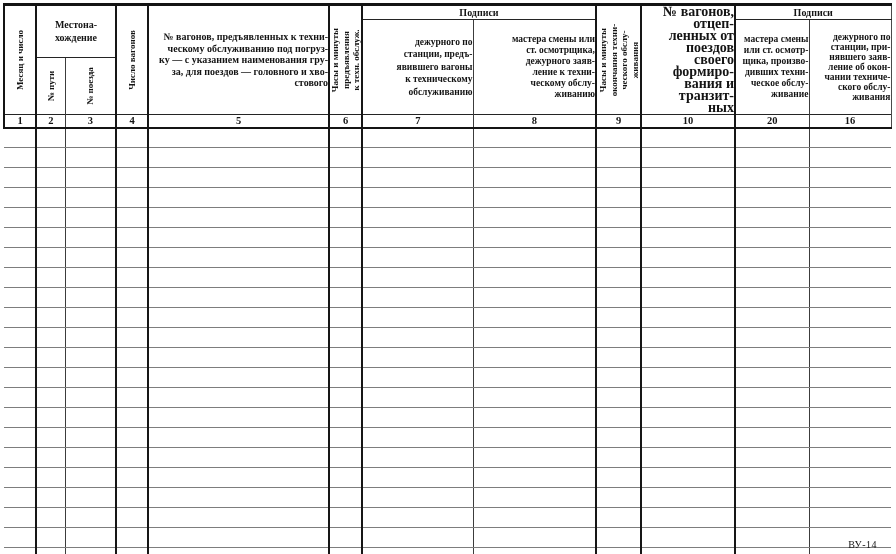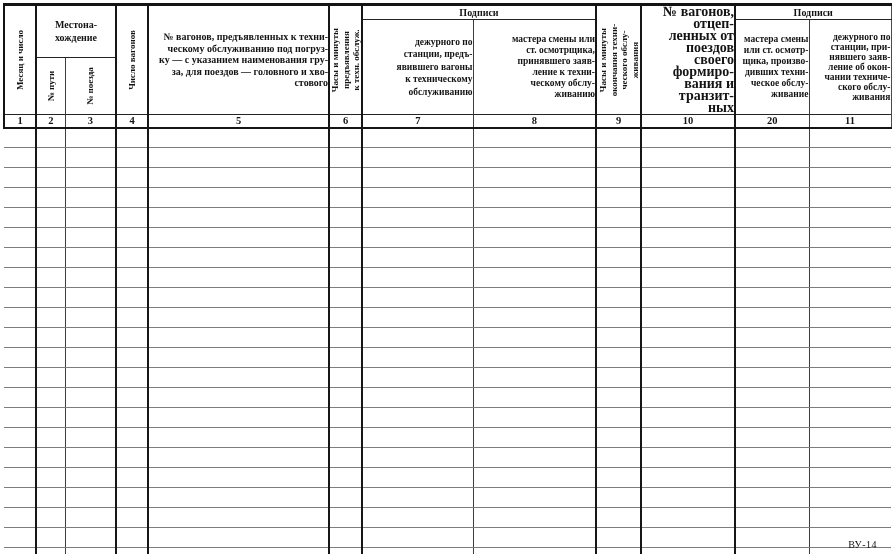--- a/index.html
+++ b/index.html
@@ -119,21 +119,21 @@
         <th class="grp L2 orh" colspan="2">Подписи</th>
       </tr>
       <tr class="rB">
         <th class="hb f7 L2" rowspan="2">дежурного по
 станции, предъ-
 явившего вагоны
 к техническому
 обслуживанию</th>
         <th class="hb f8 L1" rowspan="2">мастера смены или
 ст. осмотрщика,
-принявшего заяв-
+дежурного заяв-
 ление к техни-
 ческому обслу-
 живанию</th>
         <th class="hb f11 L2" rowspan="2">мастера смены
 или ст. осмотр-
 щика, произво-
 дивших техни-
 ческое обслу-
 живание</th>
         <th class="hb f12 L1 orh" rowspan="2">дежурного по
@@ -157,21 +157,21 @@
         <td class="num L2">2</td>
         <td class="num L1">3</td>
         <td class="num L2">4</td>
         <td class="num L2">5</td>
         <td class="num L2">6</td>
         <td class="num L2">7</td>
         <td class="num L1">8</td>
         <td class="num L2">9</td>
         <td class="num L2">10</td>
         <td class="num L2">20</td>
-        <td class="num L1 orh">11</td>
+        <td class="num L1 orh">16</td>
       </tr>
     </thead>
 
     <tbody>
         <tr class="brow">
           <td></td>
           <td class="L2"></td>
           <td class="L1"></td>
           <td class="L2"></td>
           <td class="L2"></td>

